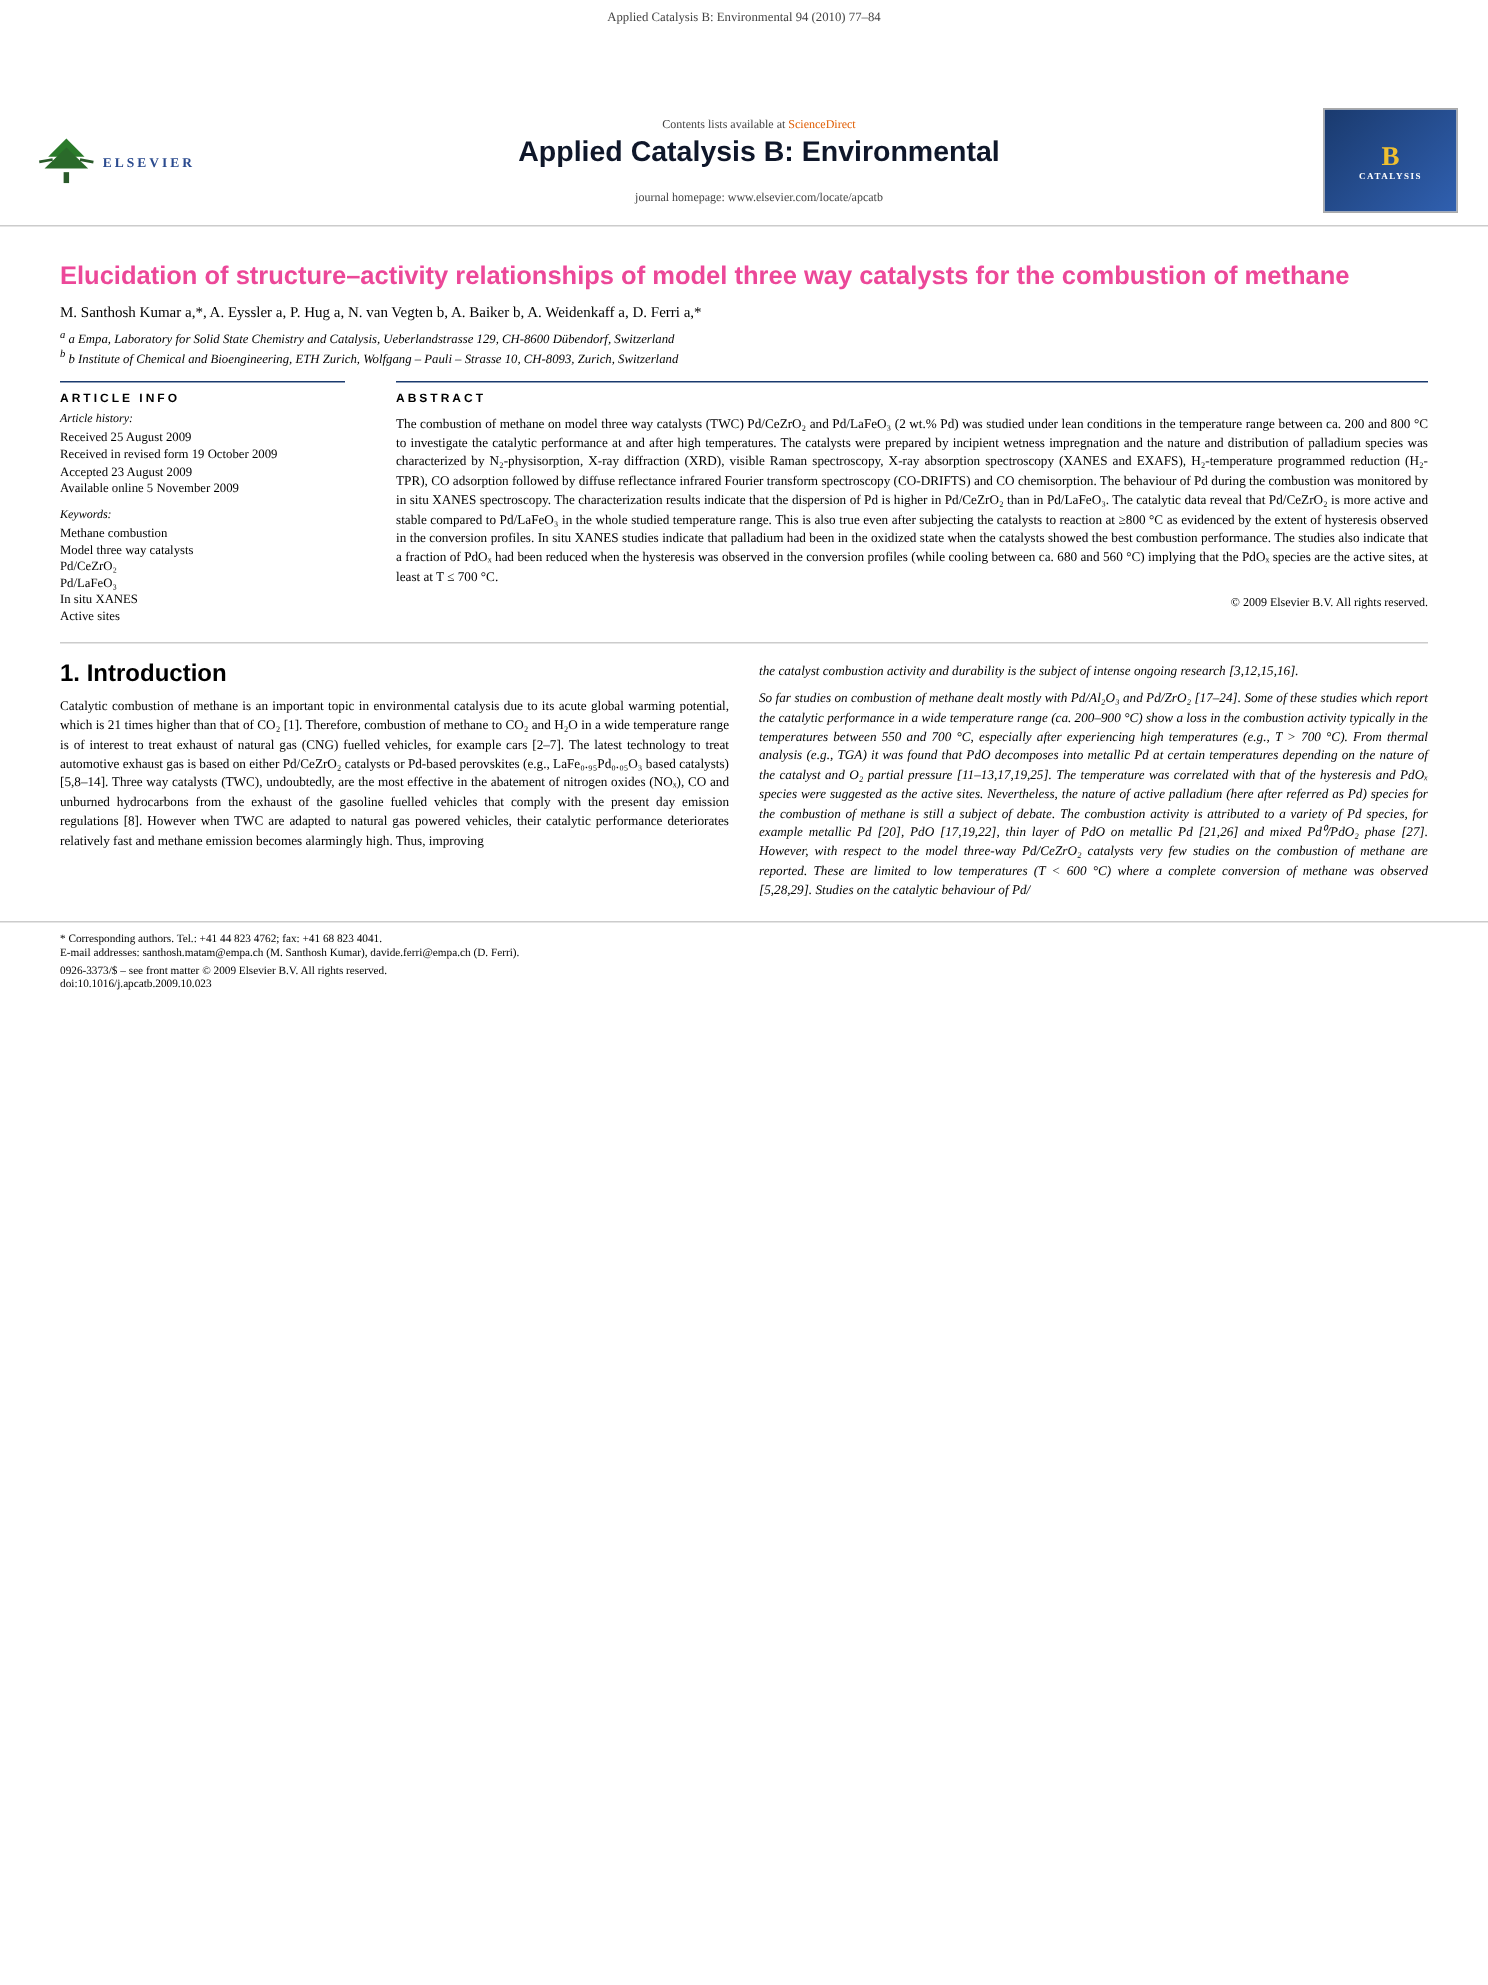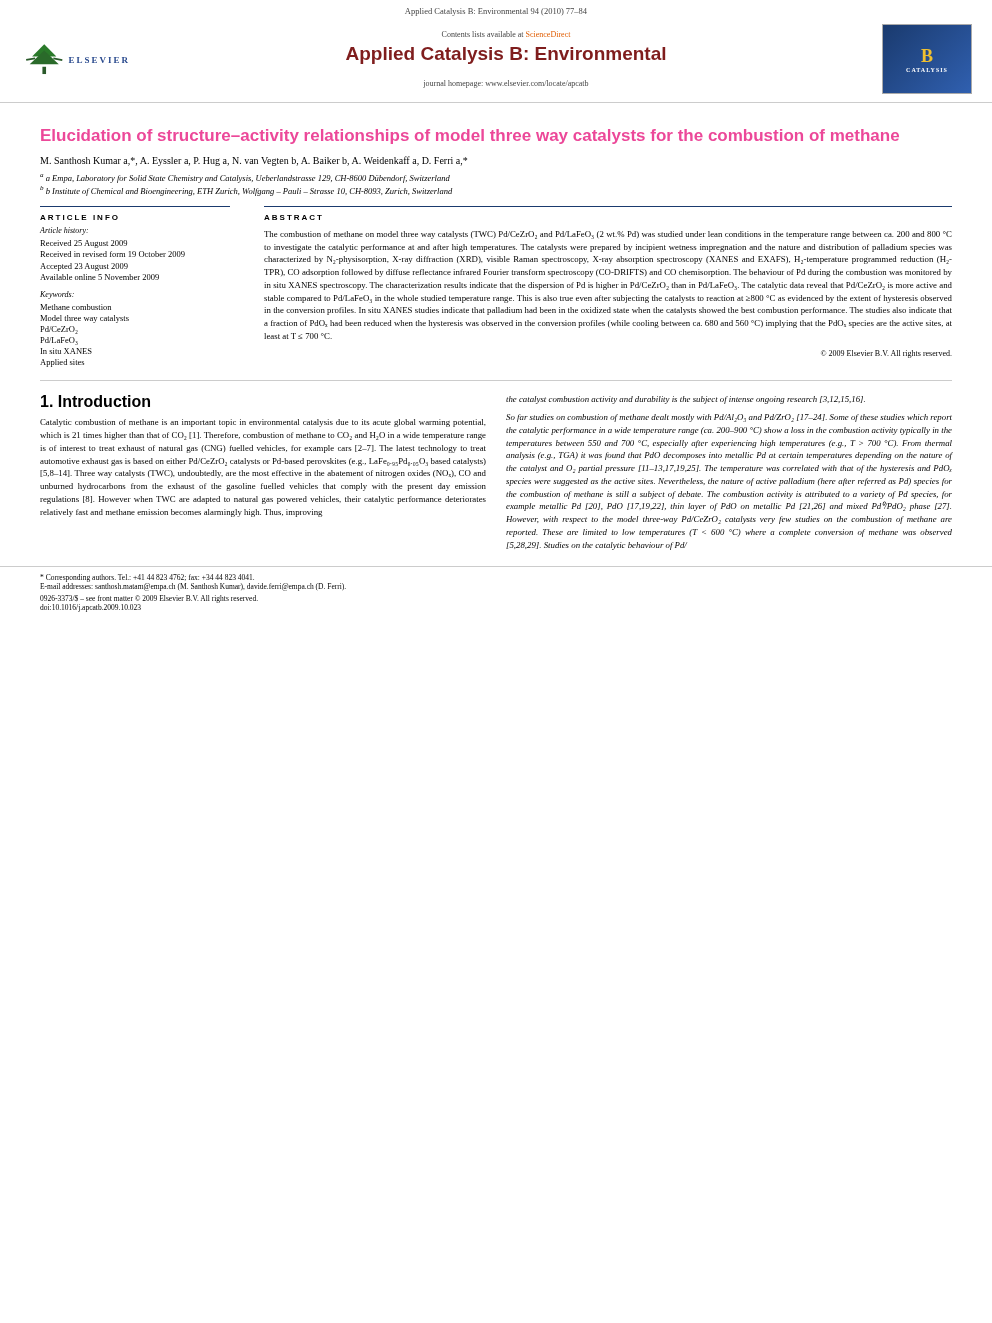--- a/index.html
+++ b/index.html
@@ -17,20 +17,21 @@
       background: #fff;
       padding: 0;
     }
     
     .journal-header {
       border-bottom: 1px solid #ccc;
       padding: 6px 20px 4px 20px;
       display: flex;
       flex-direction: column;
       align-items: stretch;
+      gap: 48px;
     }
     .journal-top-line {
       text-align: center;
       font-size: 8.5px;
       color: #444;
       margin-bottom: 4px;
     }
     .journal-banner {
       display: flex;
       align-items: center;
@@ -57,21 +58,21 @@
       font-size: 8px;
       color: #444;
       margin-bottom: 2px;
     }
     .journal-title-center .sciencedirect-link {
       color: #e05c00;
       font-size: 8px;
     }
     .journal-title-center .big-title {
       font-size: 19px;
-      color: #7f1d1d;
+      color: #0f172a;
       font-family: Arial, sans-serif;
       font-weight: bold;
       margin: 4px 0 14px 0;
     }
     .journal-title-center .homepage {
       font-size: 8px;
       color: #444;
     }
     .catalysis-logo {
       width: 90px;
@@ -312,21 +313,21 @@
           <div class="info-entry">Accepted 23 August 2009</div>
           <div class="info-entry">Available online 5 November 2009</div>
 
           <div class="keywords-section">
             <div class="info-label">Keywords:</div>
             <div class="keyword-item">Methane combustion</div>
             <div class="keyword-item">Model three way catalysts</div>
             <div class="keyword-item">Pd/CeZrO₂</div>
             <div class="keyword-item">Pd/LaFeO₃</div>
             <div class="keyword-item">In situ XANES</div>
-            <div class="keyword-item">Applied sites</div>
+            <div class="keyword-item">Active sites</div>
           </div>
         </div>
       </div>
 
       <div class="right-col">
         <div class="abstract-box">
           <div class="abstract-title">ABSTRACT</div>
           <div class="abstract-text">The combustion of methane on model three way catalysts (TWC) Pd/CeZrO₂ and Pd/LaFeO₃ (2 wt.% Pd) was studied under lean conditions in the temperature range between ca. 200 and 800 °C to investigate the catalytic performance at and after high temperatures. The catalysts were prepared by incipient wetness impregnation and the nature and distribution of palladium species was characterized by N₂-physisorption, X-ray diffraction (XRD), visible Raman spectroscopy, X-ray absorption spectroscopy (XANES and EXAFS), H₂-temperature programmed reduction (H₂-TPR), CO adsorption followed by diffuse reflectance infrared Fourier transform spectroscopy (CO-DRIFTS) and CO chemisorption. The behaviour of Pd during the combustion was monitored by in situ XANES spectroscopy. The characterization results indicate that the dispersion of Pd is higher in Pd/CeZrO₂ than in Pd/LaFeO₃. The catalytic data reveal that Pd/CeZrO₂ is more active and stable compared to Pd/LaFeO₃ in the whole studied temperature range. This is also true even after subjecting the catalysts to reaction at ≥800 °C as evidenced by the extent of hysteresis observed in the conversion profiles. In situ XANES studies indicate that palladium had been in the oxidized state when the catalysts showed the best combustion performance. The studies also indicate that a fraction of PdOₓ had been reduced when the hysteresis was observed in the conversion profiles (while cooling between ca. 680 and 560 °C) implying that the PdOₓ species are the active sites, at least at T ≤ 700 °C.</div>
           <div class="copyright-line">© 2009 Elsevier B.V. All rights reserved.</div>
         </div>
@@ -347,20 +348,20 @@
         <div class="body-text">the catalyst combustion activity and durability is the subject of intense ongoing research [3,12,15,16].</div>
         <div class="body-text">So far studies on combustion of methane dealt mostly with Pd/Al₂O₃ and Pd/ZrO₂ [17–24]. Some of these studies which report the catalytic performance in a wide temperature range (ca. 200–900 °C) show a loss in the combustion activity typically in the temperatures between 550 and 700 °C, especially after experiencing high temperatures (e.g., T &gt; 700 °C). From thermal analysis (e.g., TGA) it was found that PdO decomposes into metallic Pd at certain temperatures depending on the nature of the catalyst and O₂ partial pressure [11–13,17,19,25]. The temperature was correlated with that of the hysteresis and PdOₓ species were suggested as the active sites. Nevertheless, the nature of active palladium (here after referred as Pd) species for the combustion of methane is still a subject of debate. The combustion activity is attributed to a variety of Pd species, for example metallic Pd [20], PdO [17,19,22], thin layer of PdO on metallic Pd [21,26] and mixed Pd⁰/PdO₂ phase [27]. However, with respect to the model three-way Pd/CeZrO₂ catalysts very few studies on the combustion of methane are reported. These are limited to low temperatures (T &lt; 600 °C) where a complete conversion of methane was observed [5,28,29]. Studies on the catalytic behaviour of Pd/</div>
       </div>
 
     </div>
 
   </div>
 
   <div class="page-footer">
     <div class="footer-footnotes">
-      <div>* Corresponding authors. Tel.: +41 44 823 4762; fax: +34 44 823 4041.</div>
+      <div>* Corresponding authors. Tel.: +41 44 823 4762; fax: +41 68 823 4041.</div>
       <div>E-mail addresses: santhosh.matam@empa.ch (M. Santhosh Kumar), davide.ferri@empa.ch (D. Ferri).</div>
     </div>
     <div class="footer-doi">0926-3373/$ – see front matter © 2009 Elsevier B.V. All rights reserved.</div>
     <div class="footer-doi">doi:10.1016/j.apcatb.2009.10.023</div>
   </div>
 
 </div>
 
 </body></html>

